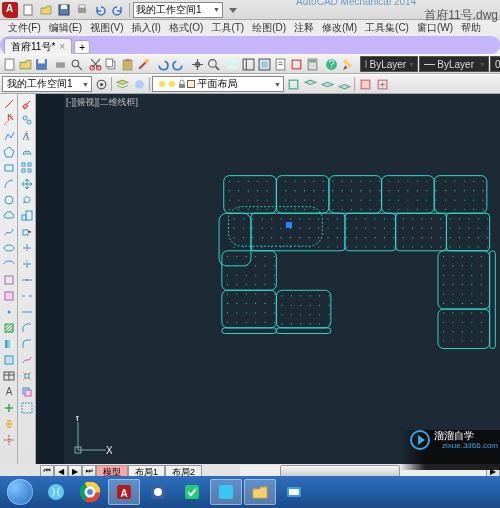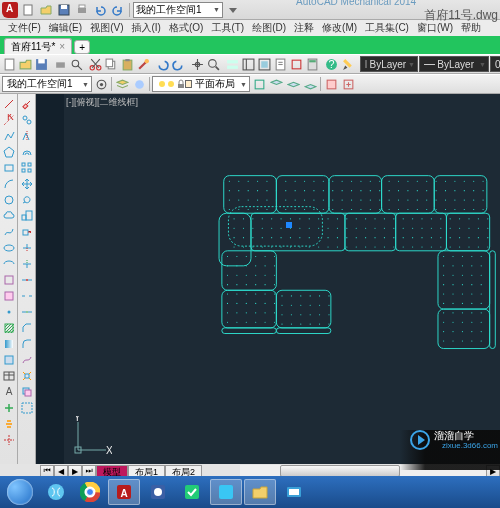--- a/index.html
+++ b/index.html
@@ -10,21 +10,21 @@
   .logo:after{content:"A";color:#fff;font-weight:bold;font-size:10px;position:absolute;left:4px;top:1px;}
   .qat-btn{width:16px;height:16px;display:flex;align-items:center;justify-content:center;border:1px solid transparent;}
   .qat-btn svg{width:12px;height:12px;}
   .ws-combo{width:90px;height:16px;border:1px solid #888;background:#fff;display:flex;align-items:center;padding:0 14px 0 2px;position:relative;font-size:9px;}
   .ws-combo:after{content:"▼";position:absolute;right:2px;font-size:7px;color:#555;}
   .tb-right{display:flex;align-items:flex-start;gap:8px;padding-right:2px;}
   .app-title{color:#6a9bbf;font-size:10px;}
   .filename{color:#555;font-size:12px;margin-top:11px;}
   .menubar{height:16px;background:#ececec;display:flex;align-items:center;padding-left:4px;gap:0;}
   .menu-item{padding:1px 4px;color:#333;cursor:default;}
-  .doctab-row{height:18px;background:#22c55e;display:flex;align-items:flex-end;padding-left:4px;gap:2px;}
+  .doctab-row{height:18px;background:#c4b5fd;display:flex;align-items:flex-end;padding-left:4px;gap:2px;border-radius:9px;}
   .doctab{height:16px;padding:1px 6px;background:#f1f1f1;border:1px solid #aaa;border-bottom:none;border-radius:3px 3px 0 0;font-size:9px;display:flex;align-items:center;gap:4px;}
   .doctab-x{color:#888;}
   .newtab{width:16px;height:14px;background:#f8f8f8;border:1px solid #aaa;border-radius:3px;display:flex;align-items:center;justify-content:center;}
   .toolbar-row{height:20px;background:linear-gradient(#f3f3f3,#dedede);border-top:1px solid #fff;border-bottom:1px solid #aaa;display:flex;align-items:center;gap:1px;padding:0 2px;}
   .tb-icon{width:16px;height:16px;border:1px solid transparent;display:flex;align-items:center;justify-content:center;}
   .tb-icon svg{width:13px;height:13px;}
   .tb-sep{width:1px;height:14px;background:#aaa;margin:0 1px;}
   .combo{height:16px;border:1px solid #888;background:#fff;display:flex;align-items:center;padding:0 14px 0 4px;position:relative;font-size:9px;white-space:nowrap;}
   .combo:after{content:"▼";position:absolute;right:2px;font-size:7px;color:#555;}
   .dark-combo{background:#2a2a2a;color:#ddd;border:1px solid #555;}
@@ -37,21 +37,21 @@
   .canvas-wrap{flex:1;position:relative;overflow:hidden;}
   .canvas{position:absolute;inset:0;background:#1d2a35;margin-left:28px;}
   .view-label{position:absolute;top:2px;left:2px;color:#bfbfbf;font-size:9px;}
   .ucs{position:absolute;left:8px;bottom:8px;}
   .sel-grip{position:absolute;width:6px;height:6px;background:#1e88ff;}
   .sb-arrow{width:14px;height:12px;background:linear-gradient(#f8f8f8,#ddd);border:1px solid #999;display:flex;align-items:center;justify-content:center;font-size:8px;}
   .sb-track{flex:1;height:12px;background:#efefef;position:relative;}
   .sb-thumb{position:absolute;top:0;height:12px;background:linear-gradient(#f8f8f8,#ccc);border:1px solid #999;border-radius:2px;}
   .model-tabs{position:absolute;bottom:14px;left:40px;display:flex;height:14px;}
   .mtab{padding:0 6px;background:#f0f0f0;border:1px solid #999;font-size:9px;display:flex;align-items:center;}
-  .mtab.active{background:#be185d;}
+  .mtab.active{background:#fca5a5;}
   .statusbar{height:18px;background:linear-gradient(#e8e8e8,#d6d6d6);border-top:1px solid #fff;display:flex;align-items:center;gap:1px;padding:0 2px;}
   .coord{font-size:9px;color:#333;padding:0 2px;}
   .status-btn{width:16px;height:14px;border:1px solid #aaa;background:linear-gradient(#f6f6f6,#e0e0e0);border-radius:2px;display:flex;align-items:center;justify-content:center;}
   .status-btn.on{background:linear-gradient(#bedcff,#8fbfff);border-color:#5b8bc7;}
   .status-btn svg{width:10px;height:10px;}
   .watermark{position:absolute;right:0;bottom:38px;height:40px;width:100px;background:linear-gradient(90deg,rgba(0,0,0,0)0%,rgba(10,10,10,0.9)25%);display:flex;gap:4px;padding-left:10px;}
   .wm-play{width:20px;height:20px;border:2px solid #3ba4e6;border-radius:50%;display:flex;align-items:center;justify-content:center;}
   .wm-play:after{content:"";border-left:7px solid #3ba4e6;border-top:5px solid transparent;border-bottom:5px solid transparent;margin-left:2px;}
   .wm-text{color:#fff;font-size:10px;line-height:11px;}
   .wm-url{color:#3ba4e6;font-size:8px;margin-left:8px;}
@@ -297,21 +297,21 @@
         <path d="M1 4l5-2 5 2-5 2z" fill="#f4cf6b" stroke="#8a6"></path>
         <path d="M1 7l5 2 5-2" fill="none" stroke="#8a6"></path>
       </svg>
     </div>
   <div class="tb-icon">
       <svg viewBox="0 0 12 12">
         <circle cx="6" cy="6" r="4" fill="#acf"></circle>
       </svg>
     </div>
   <div class="tb-sep"></div>
-  <div class="combo" style="width:98px">
+  <div class="combo" style="width:132px">
     <svg width="10" height="10">
         <circle cx="5" cy="5" r="3" fill="#fd5"></circle>
       </svg>
     <svg width="10" height="10">
         <circle cx="5" cy="5" r="3" fill="#fd5"></circle>
       </svg>
     <svg width="10" height="10">
         <rect x="2" y="5" width="6" height="4" fill="#888"></rect>
         <path d="M3 5V3a2 2 0 0 1 4 0v2" fill="none" stroke="#888"></path>
       </svg>

